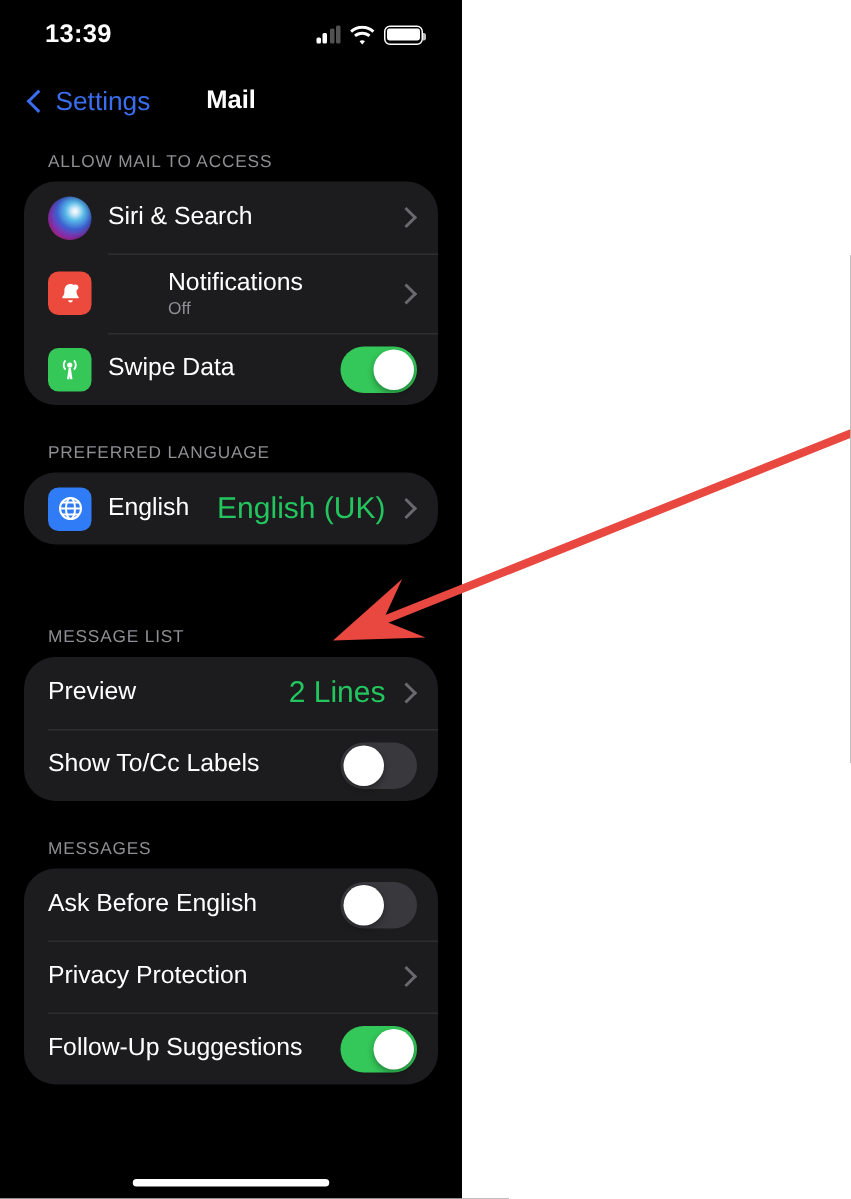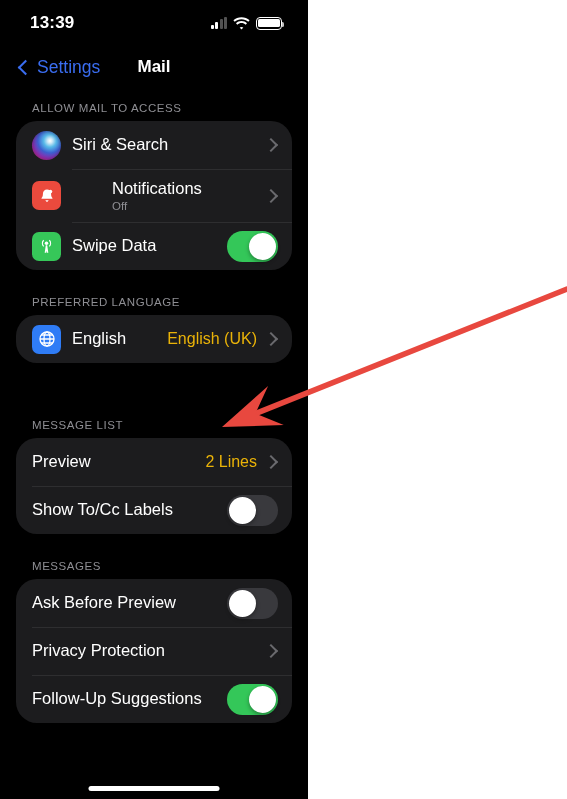--- a/index.html
+++ b/index.html
@@ -194,22 +194,22 @@
     color: #ffffff;
     font-size: 16.5px;
     line-height: 1.2;
   }
   .row-sub {
     color: #8e8e93;
     font-size: 11.5px;
     margin-top: 2px;
   }
   .row-value {
-    color: #eab308;
-    font-size: 16px;
+    color: #22c55e;
+    font-size: 20px;
     margin-right: 9px;
     white-space: nowrap;
   }
   .chev {
     width: 8px; height: 8px;
     border-top: 2px solid #6a6a6e;
     border-right: 2px solid #6a6a6e;
     transform: rotate(45deg);
     flex: 0 0 auto;
     margin-right: 2px;
@@ -380,21 +380,21 @@
             <span class="knob"></span>
           </div>
       </div>
     </div>
 
     <div class="gap-md"></div>
     <div class="group-header">MESSAGES</div>
     <div class="card">
       <div class="row">
         <div class="row-labels">
-          <div class="row-title">Ask Before Preview</div>
+          <div class="row-title">Ask Before English</div>
         </div>
         <div class="toggle off">
             <span class="knob"></span>
           </div>
       </div>
       <div class="row">
         <div class="row-labels">
           <div class="row-title">Privacy Protection</div>
         </div>
         <div class="chev"></div>

